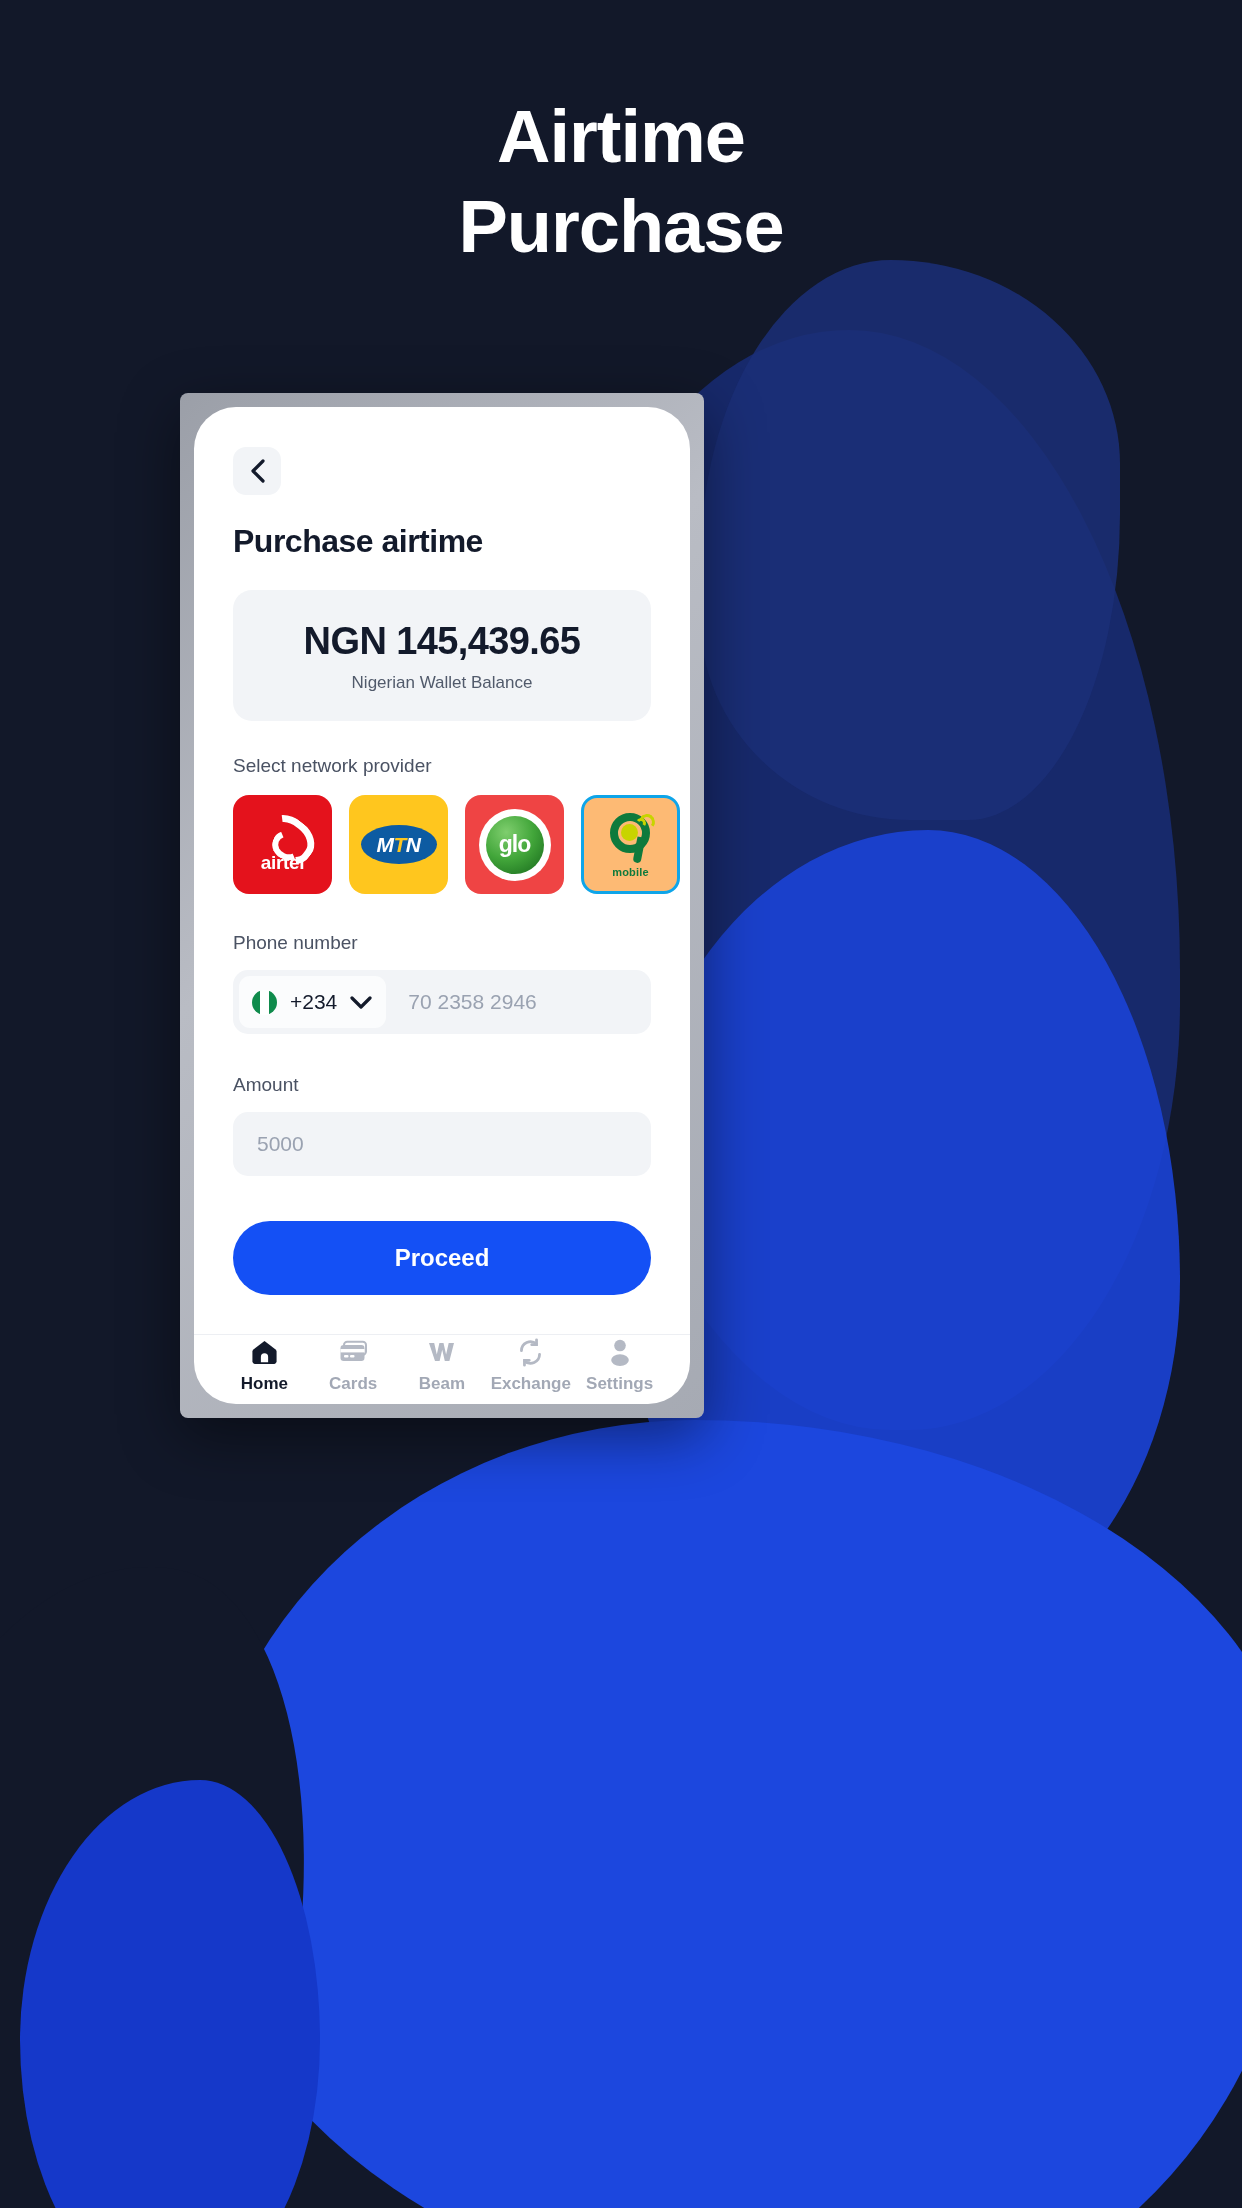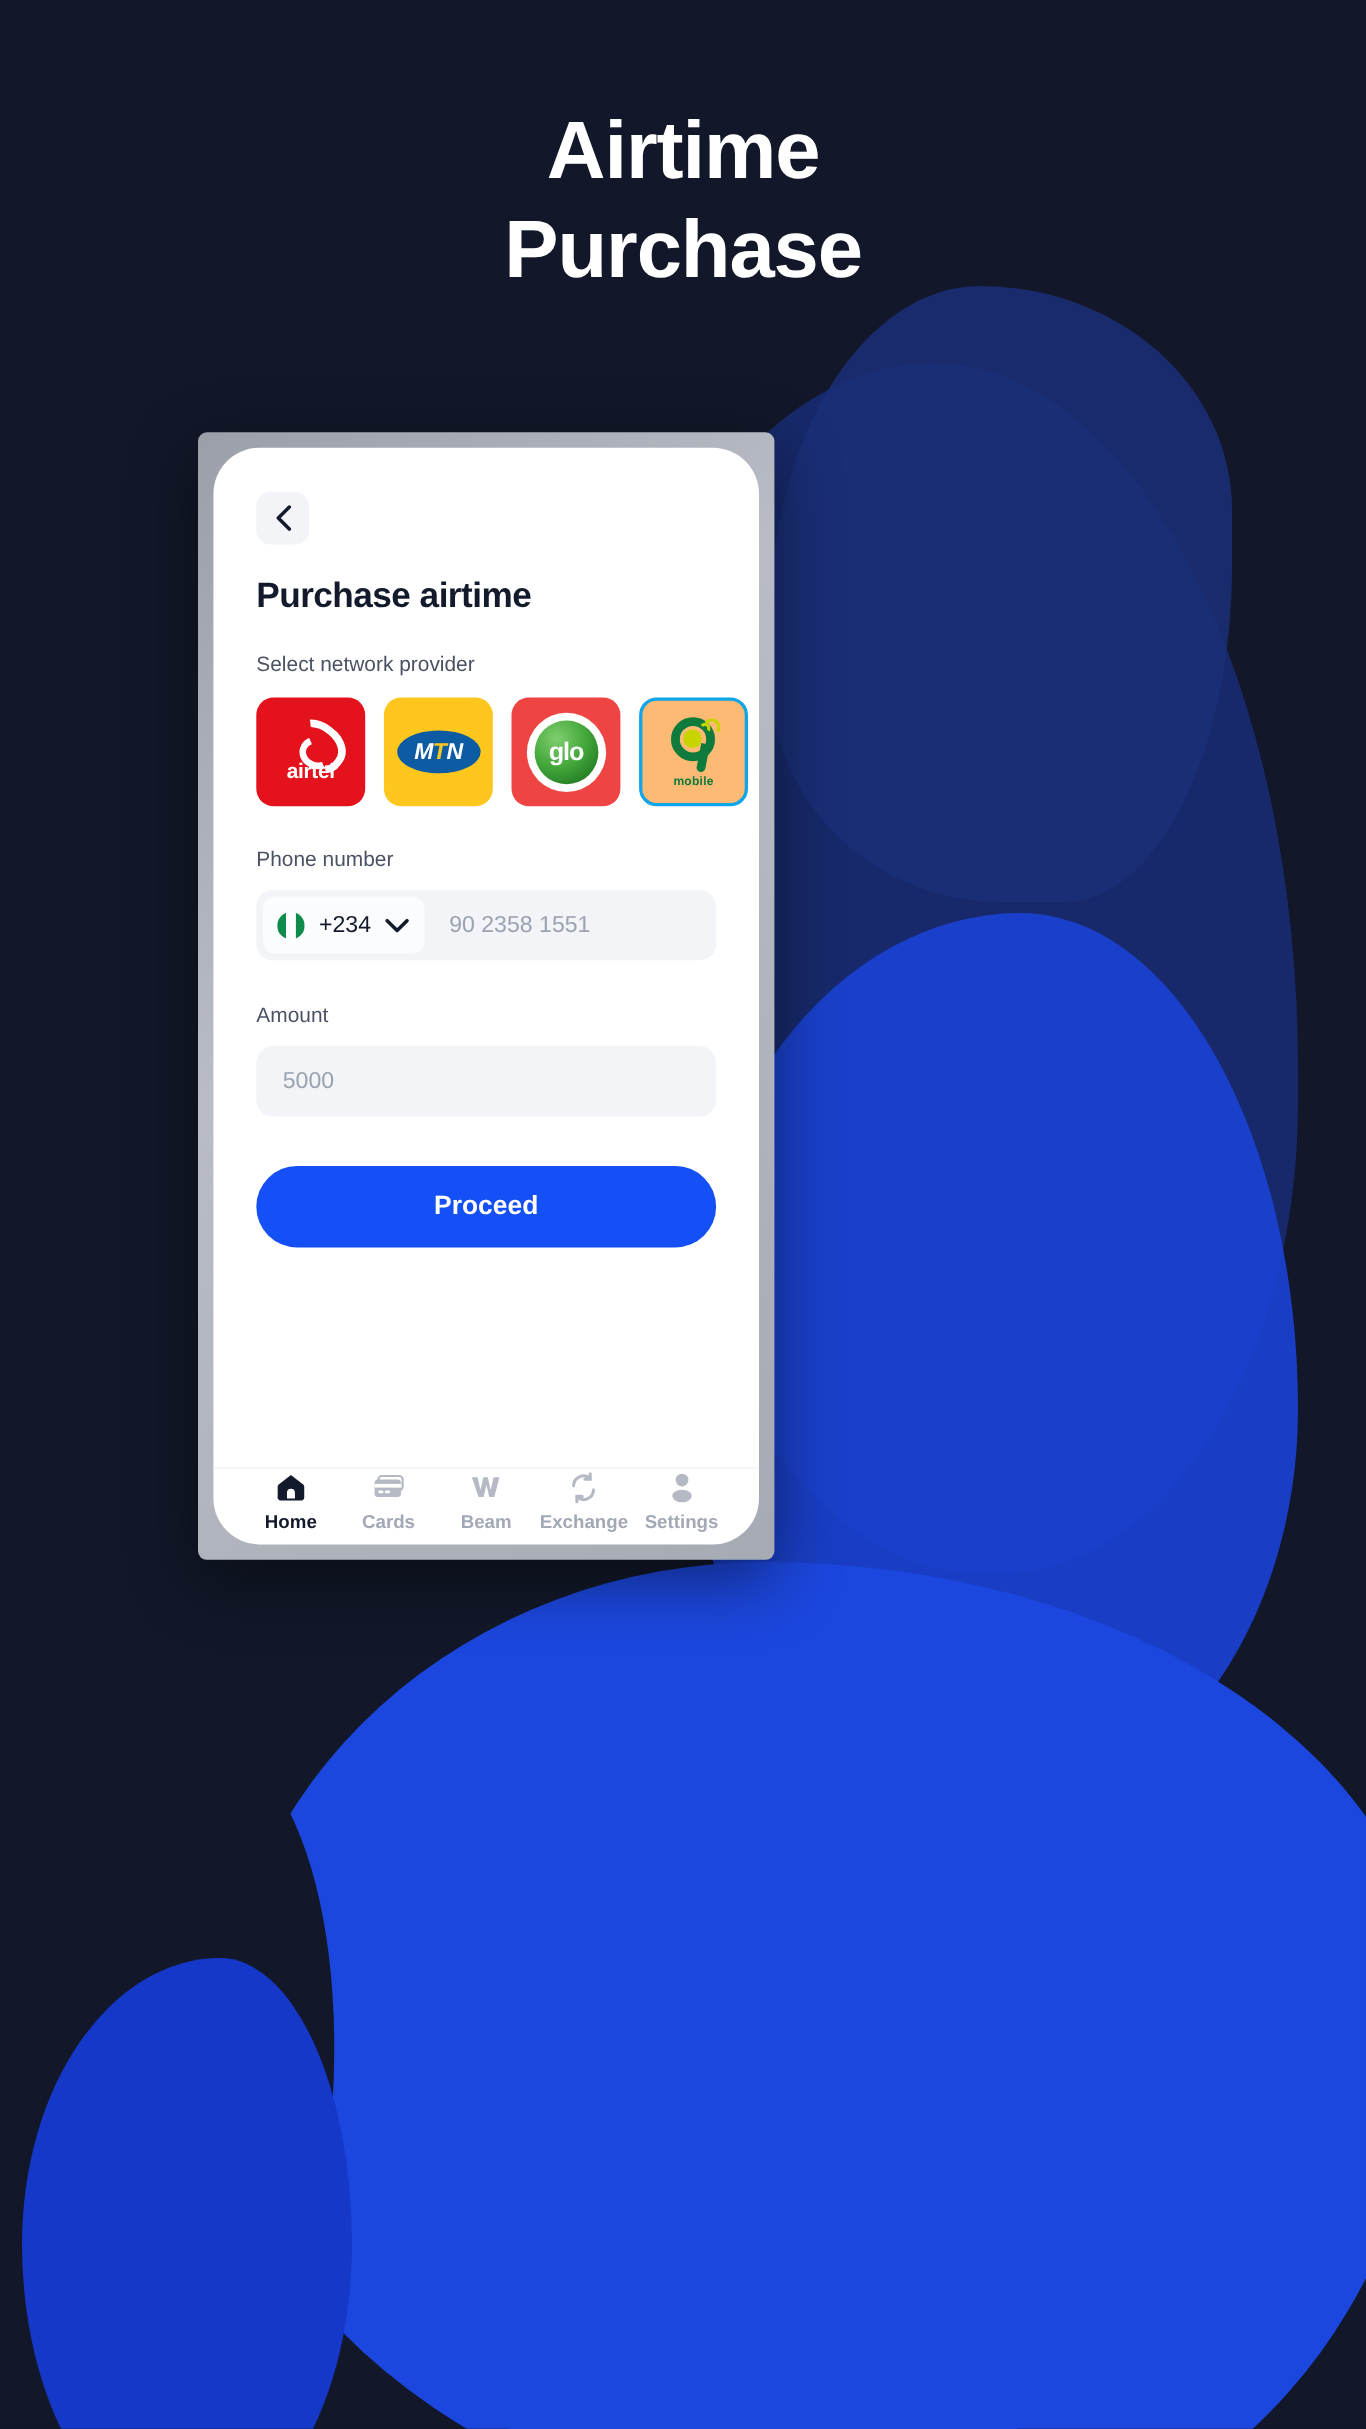--- a/index.html
+++ b/index.html
@@ -423,20 +423,24 @@
       <div class="back-btn">
         <span>
           <svg width="17" height="26" viewBox="0 0 17 26" fill="none">
             <path d="M14 3L4 13L14 23" stroke="#131a2b" stroke-width="3.2" stroke-linecap="round" stroke-linejoin="round"></path>
           </svg>
         </span>
       </div>
 
       <div class="page-title">Purchase airtime</div>
 
+      <div class="balance-card">
+        <div class="balance-amount">NGN 145,439.65</div>
+        <div class="balance-label">Nigerian Wallet Balance</div>
+      </div>
 
       <div class="field-label providers-label">Select network provider</div>
 
       <div class="provider-row">
 
         <div class="provider-tile airtel">
           <div class="airtel-logo">
             <div class="airtel-swirl"></div>
             <div class="airtel-word">airtel</div>
           </div>
@@ -482,21 +486,21 @@
               <i class="w"></i>
               <i class="g"></i>
           </span>
           <span class="dial-code">+234</span>
           <span>
             <svg class="chev-down" width="22" height="13" viewBox="0 0 22 13" fill="none">
               <path d="M2 2L11 11L20 2" stroke="#131a2b" stroke-width="3.2" stroke-linecap="round" stroke-linejoin="round"></path>
             </svg>
           </span>
         </div>
-        <span class="phone-placeholder">90 2358 1551</span>
+        <span class="phone-placeholder">70 2358 2946</span>
       </div>
 
       <div class="field-label amount-label">Amount</div>
 
       <div class="amount-input">
         <span class="amount-placeholder">5000</span>
       </div>
 
       <div class="proceed-btn">Proceed</div>
 

